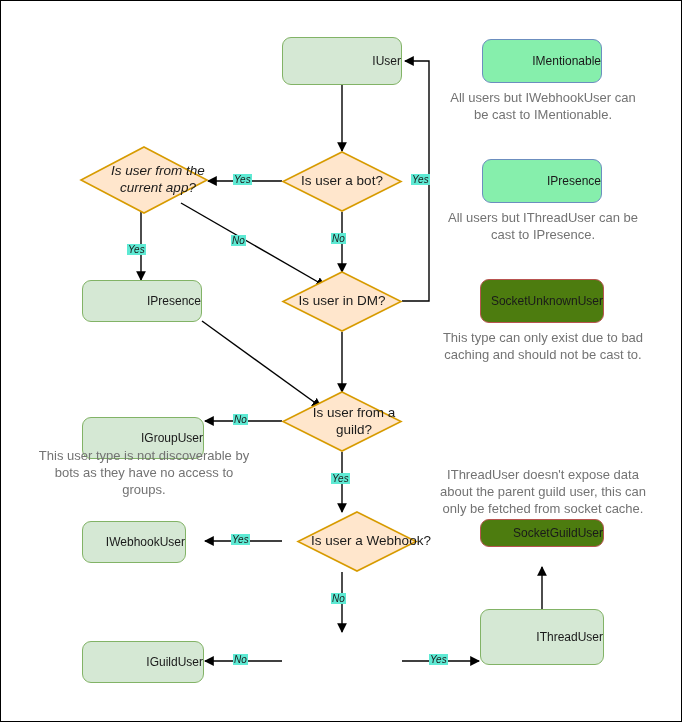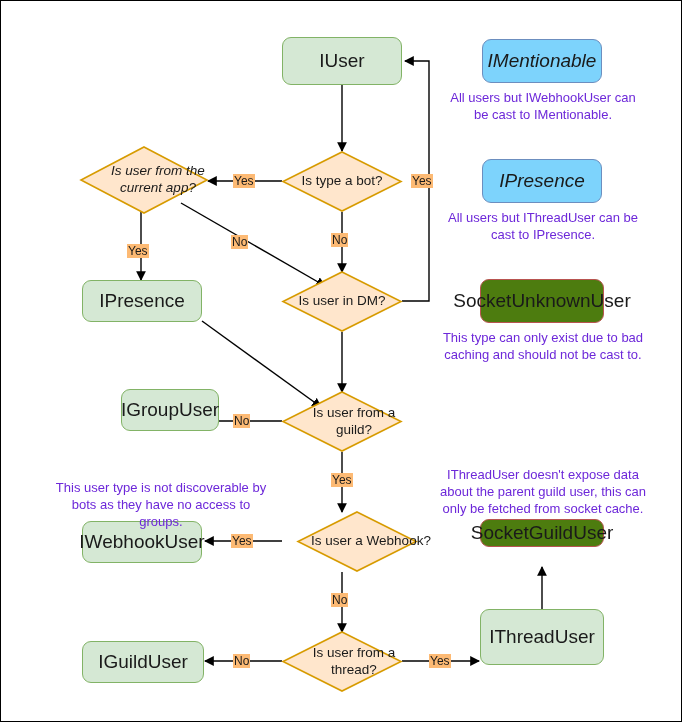--- a/index.html
+++ b/index.html
@@ -15,34 +15,34 @@
     border: 1px solid #000000;
     box-sizing: border-box;
     font-family: "Liberation Sans", sans-serif;
     overflow: hidden;
   }
   .node {
     position: absolute;
     box-sizing: border-box;
     display: flex;
     align-items: center;
-    justify-content: center;
+    justify-content: flex-end;
     text-align: center;
-    font-size: 19px;
+    font-size: 12px;
     color: #1a1a1a;
     line-height: 1.25;
     z-index: 3;
   }
   .rect {
     border-radius: 9px;
     border-width: 1.6px;
     border-style: solid;
   }
   .green { background: #d5e8d4; border-color: #82b366; }
-  .blue  { background: #7dd3fc; border-color: #6c8ebf; font-style: italic; }
+  .blue  { background: #86efac; border-color: #6c8ebf; }
   .red   { background: #4d7c0f; border-color: #b85450; }
 
   .diamond-wrap {
     position: absolute;
     z-index: 3;
   }
   .diamond-wrap svg {
     position: absolute;
     left: 0; top: 0;
     overflow: visible;
@@ -58,32 +58,33 @@
     text-align: center;
     font-size: 13.5px;
     color: #1a1a1a;
     line-height: 1.25;
     pointer-events: none;
   }
   .note {
     position: absolute;
     text-align: center;
     font-size: 13px;
-    color: #6d28d9;
+    color: #737373;
     line-height: 1.3;
     z-index: 3;
   }
   .edge-label {
     position: absolute;
-    background: #fdba74;
-    font-size: 12px;
+    background: #5eead4;
+    font-size: 10px;
     color: #1a1a1a;
     padding: 0 1px;
     z-index: 4;
     white-space: nowrap;
+    font-style: italic;
   }
   #edges {
     position: absolute;
     left: 0; top: 0;
     width: 682px;
     height: 722px;
     z-index: 1;
   }
 </style>
 </head>
@@ -132,21 +133,21 @@
   </svg>
 
   <div class="node rect green" style="left:281px; top:36px; width:120px; height:48px;">
     <span>IUser</span>
   </div>
 
   <div class="diamond-wrap" style="left:281px; top:150px; width:120px; height:61px;">
     <svg width="120" height="61" viewBox="0 0 120 61">
       <polygon points="60,1 119,30.5 60,60 1,30.5" fill="#ffe6cc" stroke="#d79b00" stroke-width="1.6"></polygon>
     </svg>
-    <div class="diamond-label">Is type a bot?</div>
+    <div class="diamond-label">Is user a bot?</div>
   </div>
 
   <div class="diamond-wrap" style="left:79px; top:145px; width:128px; height:68px;">
     <svg width="128" height="68" viewBox="0 0 128 68">
       <polygon points="64,1 127,34 64,67 1,34" fill="#ffe6cc" stroke="#d79b00" stroke-width="1.6"></polygon>
     </svg>
     <div class="diamond-label" style="padding:0 14px;font-style:italic;">Is user from the current app?</div>
   </div>
 
   <div class="diamond-wrap" style="left:281px; top:270px; width:120px; height:61px;">
@@ -160,41 +161,35 @@
     <span>IPresence</span>
   </div>
 
   <div class="diamond-wrap" style="left:281px; top:390px; width:120px; height:61px;">
     <svg width="120" height="61" viewBox="0 0 120 61">
       <polygon points="60,1 119,30.5 60,60 1,30.5" fill="#ffe6cc" stroke="#d79b00" stroke-width="1.6"></polygon>
     </svg>
     <div class="diamond-label" style="padding:0 12px;">Is user from a guild?</div>
   </div>
 
-  <div class="node rect green" style="left:81px; top:388px; width:98px; height:42px;margin-left:39px;">
+  <div class="node rect green" style="left:81px; top:416px; width:122px; height:42px;">
     <span>IGroupUser</span>
   </div>
 
   <div class="diamond-wrap" style="left:296px; top:510px; width:120px; height:61px;">
     <svg width="120" height="61" viewBox="0 0 120 61">
       <polygon points="60,1 119,30.5 60,60 1,30.5" fill="#ffe6cc" stroke="#d79b00" stroke-width="1.6"></polygon>
     </svg>
     <div class="diamond-label" style="padding:0 14px;">Is user a Webhook?</div>
   </div>
 
-  <div class="node rect green" style="left:81px; top:520px; width:120px; height:42px;">
+  <div class="node rect green" style="left:81px; top:520px; width:104px; height:42px;">
     <span>IWebhookUser</span>
   </div>
 
-  <div class="diamond-wrap" style="left:281px; top:630px; width:120px; height:61px;">
-    <svg width="120" height="61" viewBox="0 0 120 61">
-      <polygon points="60,1 119,30.5 60,60 1,30.5" fill="#ffe6cc" stroke="#d79b00" stroke-width="1.6"></polygon>
-    </svg>
-    <div class="diamond-label" style="padding:0 12px;">Is user from a thread?</div>
-  </div>
 
   <div class="node rect green" style="left:81px; top:640px; width:122px; height:42px;">
     <span>IGuildUser</span>
   </div>
 
   <div class="node rect green" style="left:479px; top:608px; width:124px; height:56px;">
     <span>IThreadUser</span>
   </div>
 
   <div class="node rect blue" style="left:481px; top:38px; width:120px; height:44px;">
@@ -205,21 +200,21 @@
   <div class="node rect blue" style="left:481px; top:158px; width:120px; height:44px;">
     <span>IPresence</span>
   </div>
   <div class="note" style="left:442px; top:209px; width:200px;">All users but IThreadUser can be cast to IPresence.</div>
 
   <div class="node rect red" style="left:479px; top:278px; width:124px; height:44px;">
     <span>SocketUnknownUser</span>
   </div>
   <div class="note" style="left:437px; top:329px; width:210px;">This type can only exist due to bad caching and should not be cast to.</div>
 
-  <div class="note" style="left:53px; top:447px; width:214px;margin-top:32px;">This user type is not discoverable by bots as they have no access to groups.</div>
+  <div class="note" style="left:36px; top:447px; width:214px;">This user type is not discoverable by bots as they have no access to groups.</div>
 
   <div class="note" style="left:434px; top:466px; width:216px;">IThreadUser doesn't expose data about the parent guild user, this can only be fetched from socket cache.</div>
 
   <div class="node rect red" style="left:479px; top:518px; width:124px; height:28px;">
     <span>SocketGuildUser</span>
   </div>
 
   <div class="edge-label" style="left:232px; top:173px;">Yes</div>
   <div class="edge-label" style="left:330px; top:232px;">No</div>
   <div class="edge-label" style="left:410px; top:173px;">Yes</div>

